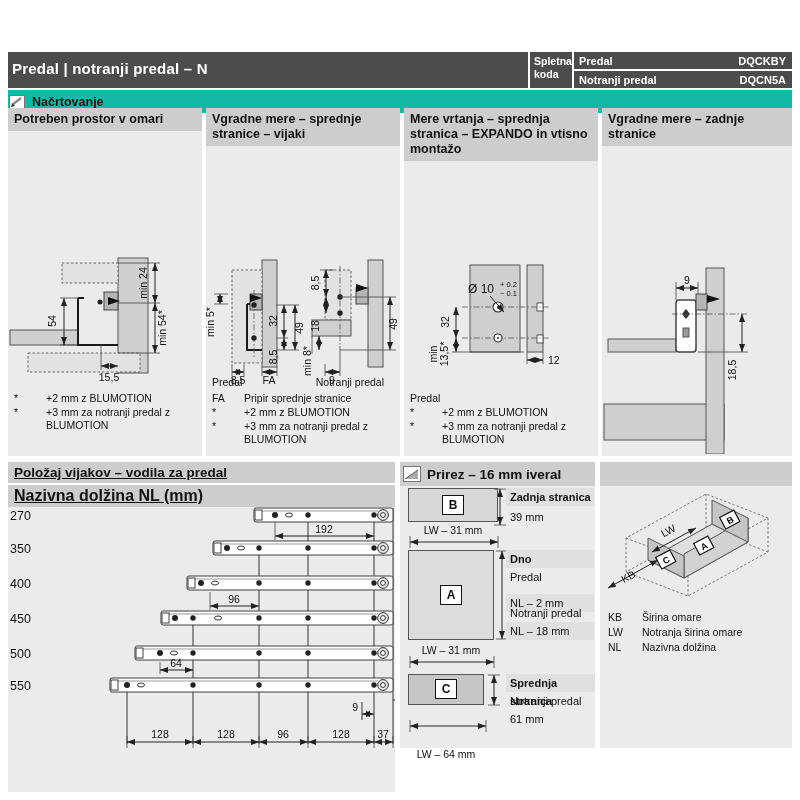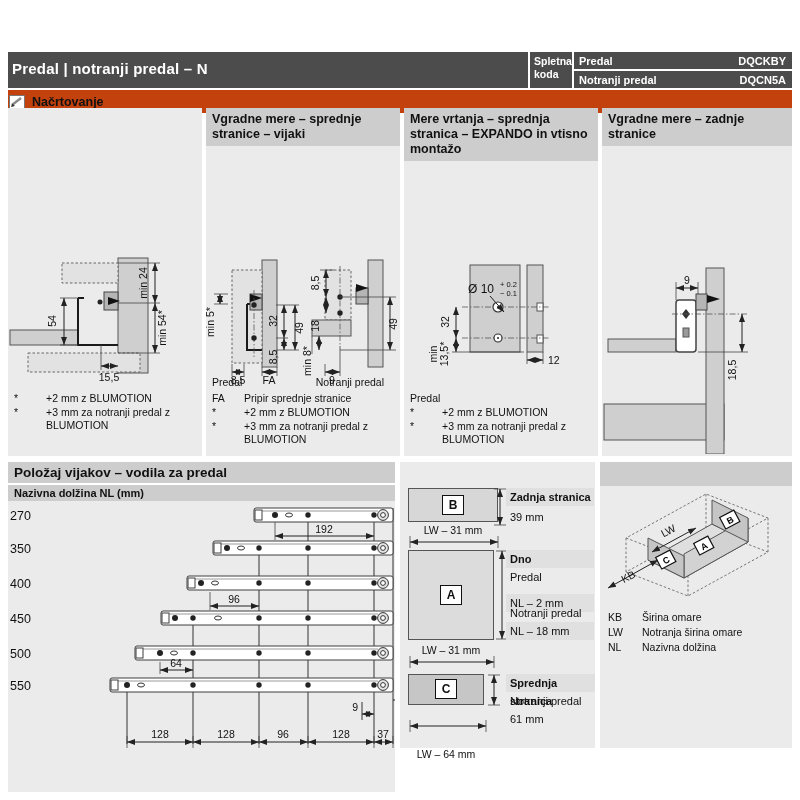--- a/index.html
+++ b/index.html
@@ -11,35 +11,35 @@
   .topbar .ttl{position:absolute;left:4px;top:8px;font-size:15px;font-weight:bold;letter-spacing:.2px;}
   .codes{position:absolute;right:0;top:0;height:36px;display:flex;padding-left:8px;}
   .webcode{width:44px;border-left:2px solid #fff;font-size:10.5px;font-weight:bold;
            padding:3px 0 0 4px;line-height:13px;box-sizing:border-box;}
   .coderows{width:218px;border-left:2px solid #fff;display:flex;flex-direction:column;}
   .coderow{flex:1;display:flex;align-items:center;font-size:11px;font-weight:bold;}
   .coderow:first-child{border-bottom:2px solid #fff;}
   .coderow .lbl{flex:1;padding-left:5px;}
   .coderow .cod{width:92px;text-align:right;padding-right:6px;}
   
-  .nacrt{left:8px;top:90px;width:784px;height:23px;background:#c2410c;display:flex;align-items:center;}
+  .nacrt{left:8px;top:90px;width:784px;height:23px;background:#14b8a6;display:flex;align-items:center;}
   .nacrt .txt{font-size:12.5px;font-weight:bold;margin-left:7px;}
   
   .pcol{top:108px;height:348px;background:#ebebeb;}
   .colhead{background:#cdcdcd;font-size:12.5px;font-weight:bold;line-height:15px;
            padding:4px 6px;color:#111;}
   .diag{position:absolute;left:0;top:46px;}
   .fnblock{position:absolute;left:0;width:100%;font-size:10.5px;line-height:13px;}
   .fnrow{display:flex;margin-bottom:1px;}
   .fnsym{width:32px;padding-left:6px;flex:none;}
   .fntxt{flex:1;padding-right:8px;}
   .fnlabels{display:flex;justify-content:space-between;padding:0 16px 3px 6px;font-size:10.5px;}
   
   .band1{background:#cdcdcd;font-size:13.5px;font-weight:bold;padding:3px 6px;border-bottom:2px solid #fff;}
-  .band2{background:#cdcdcd;font-size:11px;font-weight:bold;padding:2px 6px;}
+  .band2{background:#cdcdcd;font-size:16px;font-weight:bold;padding:2px 6px;}
   .bandE{background:#cdcdcd;height:24px;box-sizing:border-box;display:flex;align-items:center;}
   .bandE .txt{font-size:13.5px;font-weight:bold;margin-left:6px;}
   .panelrect{position:absolute;border:1px solid #555;box-sizing:border-box;}
   .badge{position:absolute;width:22px;height:20px;background:#fff;border:1.5px solid #111;
          box-sizing:border-box;display:flex;align-items:center;justify-content:center;
          font-size:12px;font-weight:bold;}
   .plabel{position:absolute;width:88px;height:18px;font-size:11px;line-height:18px;padding-left:4px;box-sizing:border-box;}
   .plabel.b{font-weight:bold;}
   .plabel.shade{background:#e0e0e0;}
   .wdim{position:absolute;font-size:10.5px;text-align:center;}
@@ -98,20 +98,21 @@
   <div class="abs nacrt">
     <svg width="16" height="14" style="margin-left:1px">
       <rect x="0.5" y="0.5" width="15" height="13" fill="#fff" stroke="#777"></rect>
       <line x1="3" y1="10" x2="12" y2="3" stroke="#8a8a8a" stroke-width="2.4"></line>
       <polygon points="2,12 3.2,8.6 6,11" fill="#333"></polygon>
     </svg>
     <span class="txt">Načrtovanje</span>
   </div>
 
   <div class="abs pcol" style="left:8px;width:194px;">
+    <div class="colhead">Potreben prostor v omari</div>
     <svg class="diag" width="194" height="232">
       <rect class="pnl" x="110" y="104" width="30" height="115"></rect>
       <rect class="dsh" x="54" y="109" width="56" height="20"></rect>
       <rect class="dsh" x="20" y="199" width="112" height="19"></rect>
       <rect class="pnl" x="2" y="176" width="68" height="15"></rect>
       <path class="prf" d="M70,144 L76,144 M70,144 L70,191 L110,191"></path>
       <rect class="brk" x="96" y="138" width="14" height="18"></rect>
       <circle class="scf" cx="92" cy="148" r="2.5"></circle>
       <polygon class="arw" points="100,143 100,151 112,147"></polygon>
       <line class="ext" x1="110" y1="109" x2="152" y2="109"></line>
@@ -278,21 +279,21 @@
       <line class="ext" x1="74" y1="128" x2="74" y2="146"></line>
       <line class="ext" x1="96" y1="128" x2="96" y2="140"></line>
       <line class="dim" x1="74" y1="134" x2="96" y2="134" marker-start="url(#arr)" marker-end="url(#arr)"></line>
       <line class="ext" x1="96" y1="198" x2="146" y2="198"></line>
       <line class="dim" x1="140" y1="160" x2="140" y2="198" marker-start="url(#arr)" marker-end="url(#arr)"></line>
       <text class="dtx" x="85" y="130" text-anchor="middle">9</text>
       <text class="dtx" transform="rotate(-90 134 216)" x="134" y="216" text-anchor="middle">18,5</text>
     </svg>
   </div>
 
-  <div class="abs" style="left:8px;top:462px;width:387px;height:330px;background:#ebebeb;">
+  <div class="abs" style="left:8px;top:462px;width:387px;height:330px;background:#ebebeb;text-decoration:underline;">
     <div class="band1">Položaj vijakov – vodila za predal</div>
     <div class="band2">Nazivna dolžina NL (mm)</div>
     <svg class="abs" style="left:0;top:44px;" width="387" height="242">
 
       <line class="vln" x1="119" y1="172" x2="119" y2="238"></line>
       <line class="vln" x1="185" y1="105" x2="185" y2="238"></line>
       <line class="vln" x1="251" y1="35" x2="251" y2="238"></line>
       <line class="vln" x1="300" y1="2" x2="300" y2="238"></line>
       <line class="vln" x1="366" y1="2" x2="366" y2="238"></line>
       <line class="vln" x1="385" y1="2" x2="385" y2="238"></line>
@@ -416,20 +417,28 @@
         <text class="dtx" x="152" y="232" text-anchor="middle">128</text>
         <text class="dtx" x="218" y="232" text-anchor="middle">128</text>
         <text class="dtx" x="275" y="232" text-anchor="middle">96</text>
         <text class="dtx" x="333" y="232" text-anchor="middle">128</text>
         <text class="dtx" x="375" y="232" text-anchor="middle">37</text>
       </g>
     </svg>
   </div>
 
   <div class="abs" style="left:400px;top:462px;width:195px;height:286px;background:#ebebeb;">
+    <div class="bandE">
+      <svg width="18" height="16" style="margin-left:3px">
+        <rect x="0.5" y="0.5" width="17" height="15" fill="#fff" stroke="#777"></rect>
+        <path d="M2,13 L15,13 L15,4 Z" fill="#aaa"></path>
+        <line x1="2" y1="13" x2="15" y2="4" stroke="#555"></line>
+      </svg>
+      <span class="txt">Prirez – 16 mm iveral</span>
+    </div>
 
     <div class="panelrect" style="left:8px;top:26px;width:90px;height:34px;background:#d7d7d7;"></div>
     <div class="badge" style="left:42px;top:33px;">
         <span>B</span>
       </div>
     <svg class="abs" style="left:94px;top:24px;" width="12" height="42">
       <line class="ext" x1="0" y1="3" x2="12" y2="3"></line>
       <line class="ext" x1="0" y1="39" x2="12" y2="39"></line>
       <line class="dim" x1="6" y1="3" x2="6" y2="39" marker-start="url(#arr)" marker-end="url(#arr)"></line>
     </svg>

